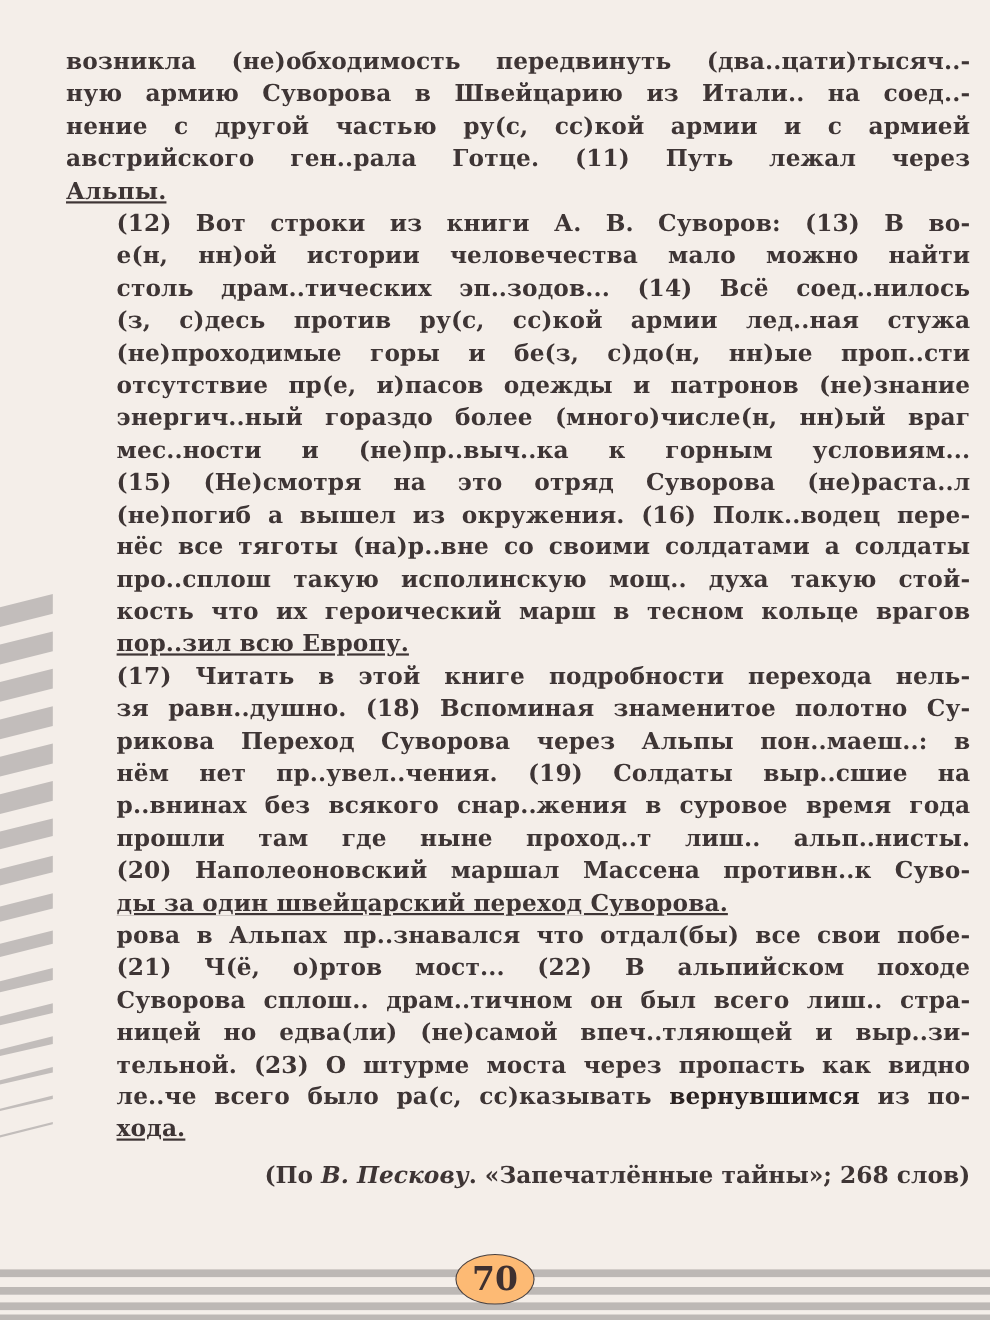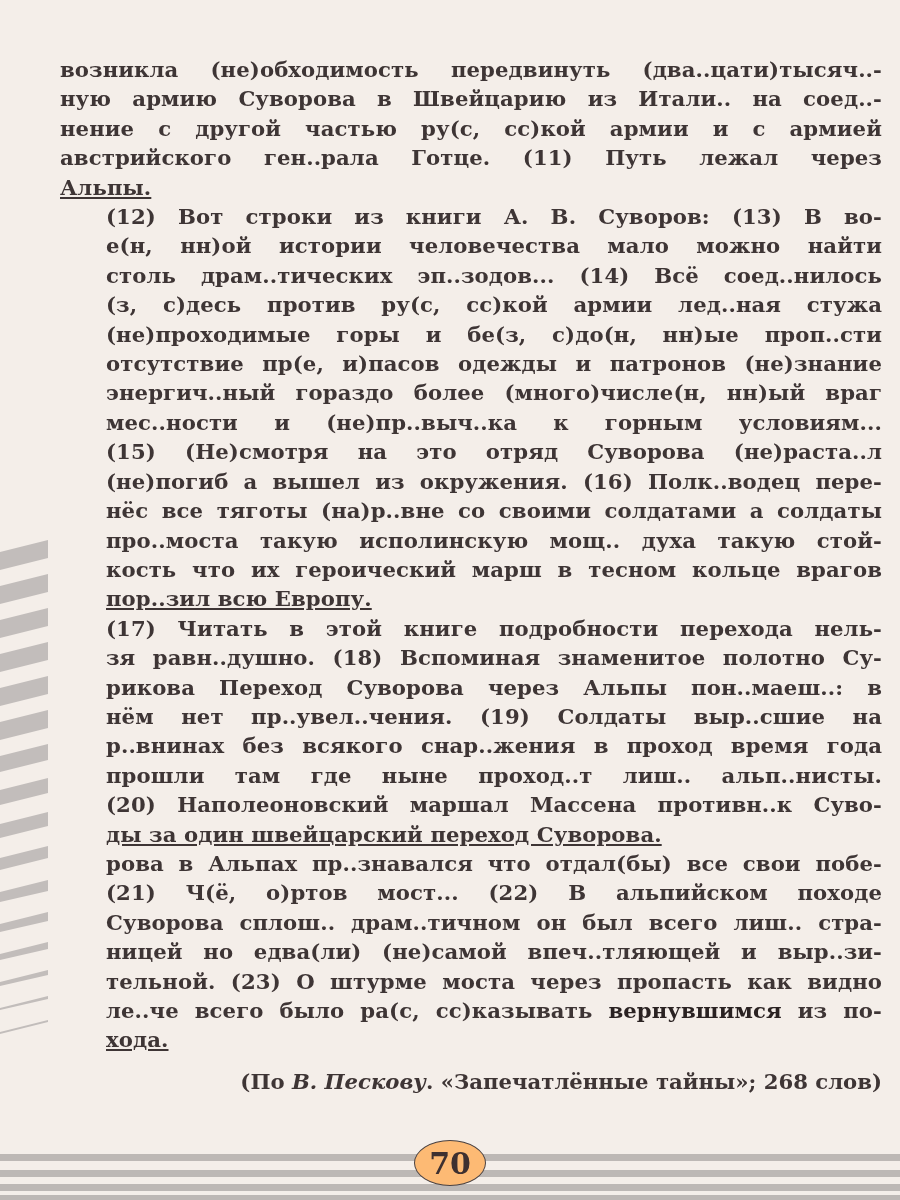--- a/index.html
+++ b/index.html
@@ -7,21 +7,21 @@
     width: 900px; height: 1200px; overflow: hidden;
     background: #f4eee9;
     position: relative;
     font-family: "DejaVu Serif", "Liberation Serif", serif;
     color: #3e3535;
   }
   .deco-left {
     position: absolute; left: 0; top: 540px; width: 70px; height: 560px;
   }
   .page-text {
-    position: absolute; left: 60px; top: 55px; width: 822px;
+    position: absolute; left: 60px; top: 41px; width: 822px;
   }
   .para {
     margin: 0;
     font-size: 21.2px;
     line-height: 29.4px;
     text-align: justify;
     text-align-last: left;
     font-weight: bold;
     letter-spacing: 0.1px;
   }
@@ -88,30 +88,30 @@
       <span class="line">е(н, нн)ой истории человечества мало можно найти</span>
       <span class="line">столь драм..тических эп..зодов... (14) Всё соед..нилось</span>
       <span class="line">(з, с)десь против ру(с, сс)кой армии лед..ная стужа</span>
       <span class="line">(не)проходимые горы и бе(з, с)до(н, нн)ые проп..сти</span>
       <span class="line">отсутствие пр(е, и)пасов одежды и патронов (не)знание</span>
       <span class="line">энергич..ный гораздо более (много)числе(н, нн)ый враг</span>
       <span class="line">мес..ности и (не)пр..выч..ка к горным условиям...</span>
       <span class="line">(15) (Не)смотря на это отряд Суворова (не)раста..л</span>
       <span class="line">(не)погиб а вышел из окружения. (16) Полк..водец пере-</span>
       <span class="line">нёс все тяготы (на)р..вне со своими солдатами а солдаты</span>
-      <span class="line">про..моста такую исполинскую мощ.. духа такую стой-</span>
+      <span class="line">про..сплош такую исполинскую мощ.. духа такую стой-</span>
       <span class="line">кость что их героический марш в тесном кольце врагов</span>
       <span class="line last">пор..зил всю Европу.</span>
     </div>
     <div class="para indent">
       <span class="line" style="text-indent: 46px;">(17) Читать в этой книге подробности перехода нель-</span>
       <span class="line">зя равн..душно. (18) Вспоминая знаменитое полотно Су-</span>
       <span class="line">рикова Переход Суворова через Альпы пон..маеш..: в</span>
       <span class="line">нём нет пр..увел..чения. (19) Солдаты выр..сшие на</span>
-      <span class="line">р..внинах без всякого снар..жения в проход время года</span>
+      <span class="line">р..внинах без всякого снар..жения в суровое время года</span>
       <span class="line">прошли там где ныне проход..т лиш.. альп..нисты.</span>
       <span class="line">(20) Наполеоновский маршал Массена противн..к Суво-</span>
       <span class="line last">ды за один швейцарский переход Суворова.</span>
       <span class="line">рова в Альпах пр..знавался что отдал(бы) все свои побе-</span>
     </div>
     <div class="para indent">
       <span class="line" style="text-indent: 46px;">(21) Ч(ё, о)ртов мост... (22) В альпийском походе</span>
       <span class="line">Суворова сплош.. драм..тичном он был всего лиш.. стра-</span>
       <span class="line">ницей но едва(ли) (не)самой впеч..тляющей и выр..зи-</span>
       <span class="line">тельной. (23) О штурме моста через пропасть как видно</span>

